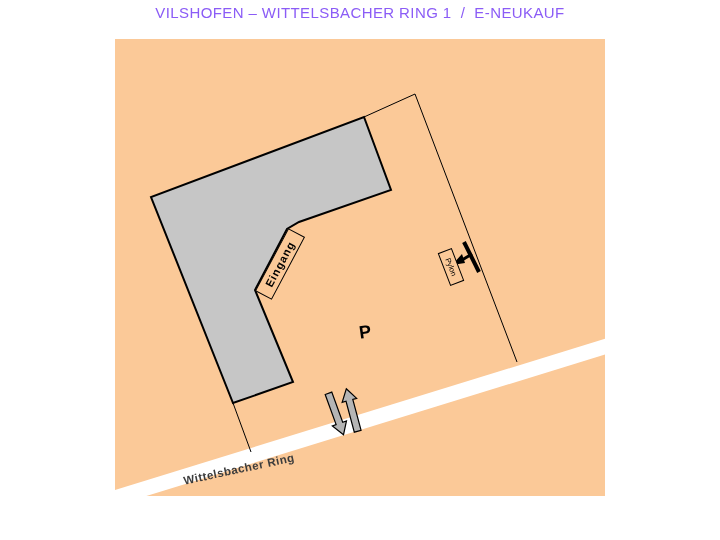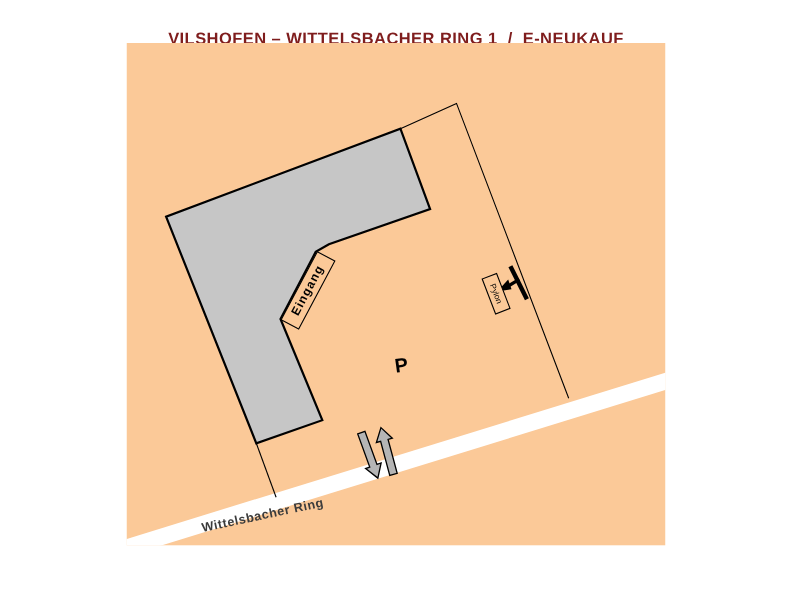--- a/index.html
+++ b/index.html
@@ -6,27 +6,27 @@
   body { background: #ffffff; font-family: "Liberation Sans", sans-serif; }
   .page {
     position: relative;
     width: 720px;
     height: 540px;
     background: #ffffff;
     overflow: hidden;
   }
   .title {
     position: absolute;
-    top: 27px;
+    top: 4px;
     left: 0;
     width: 720px;
     text-align: center;
     font-size: 15px;
-    font-weight: 700;
-    color: #7f1d1d;
+    font-weight: 400;
+    color: #8b5cf6;
     letter-spacing: 0.4px;
     white-space: pre; 
   }
   .map {
     position: absolute;
     left: 115px;
     top: 39px;
     width: 490px;
     height: 457px;
   }

